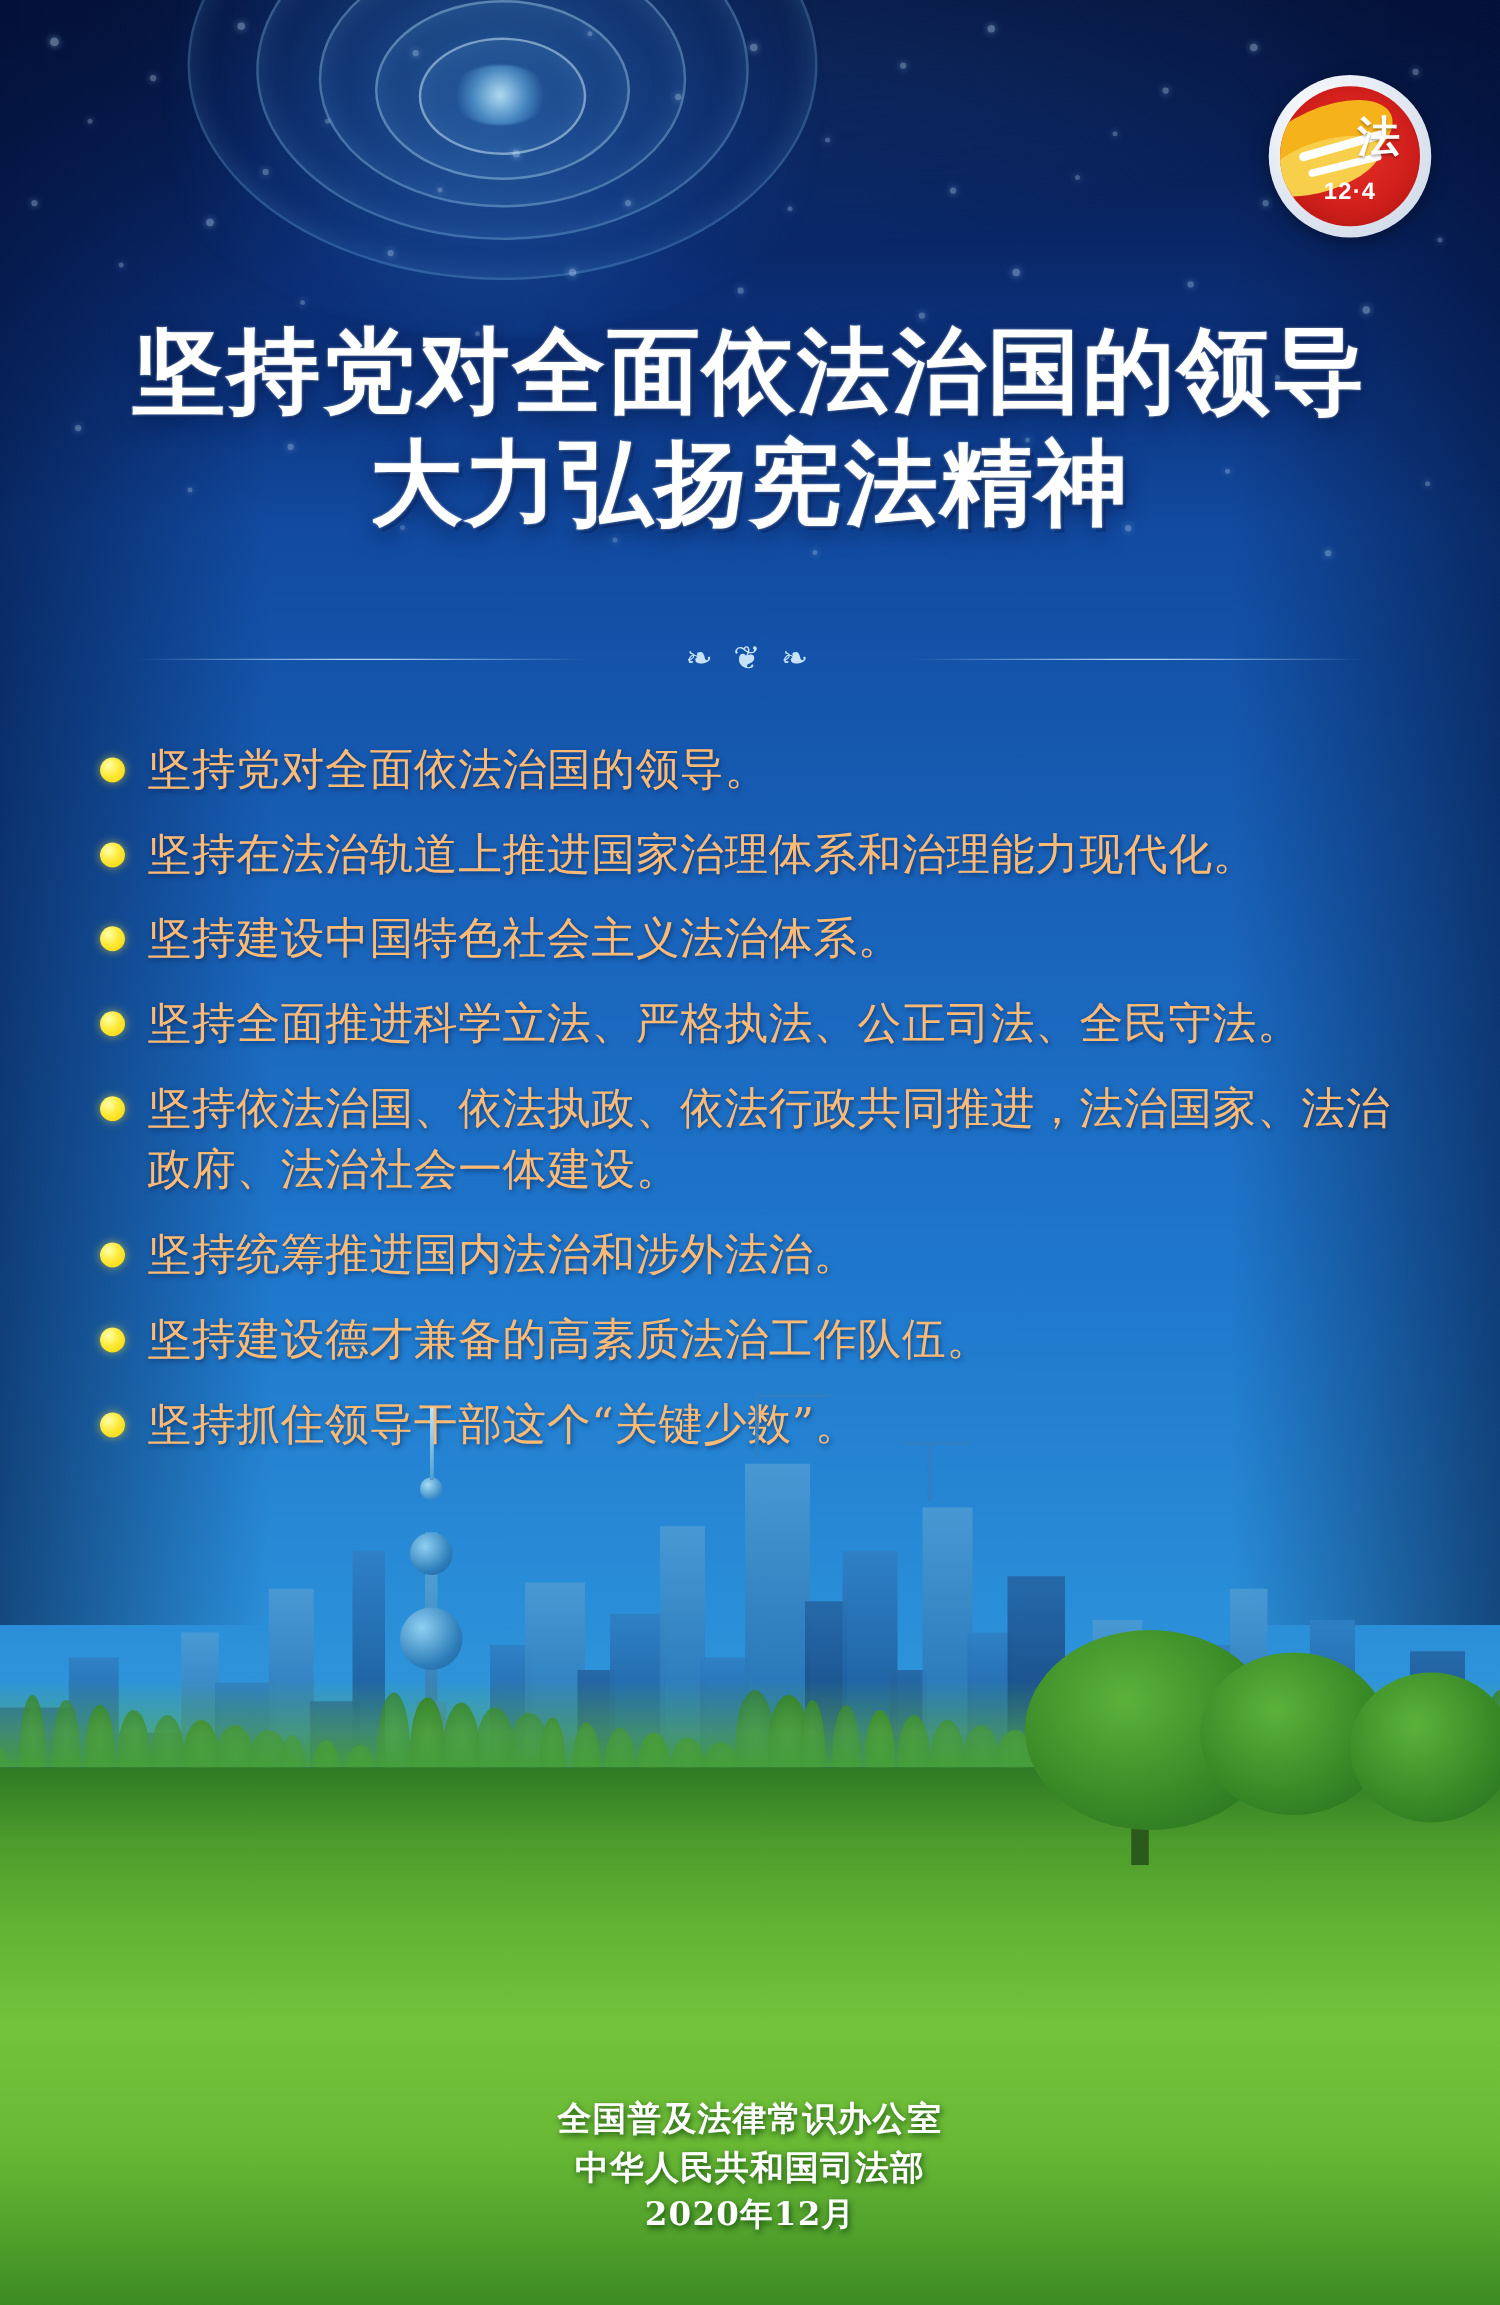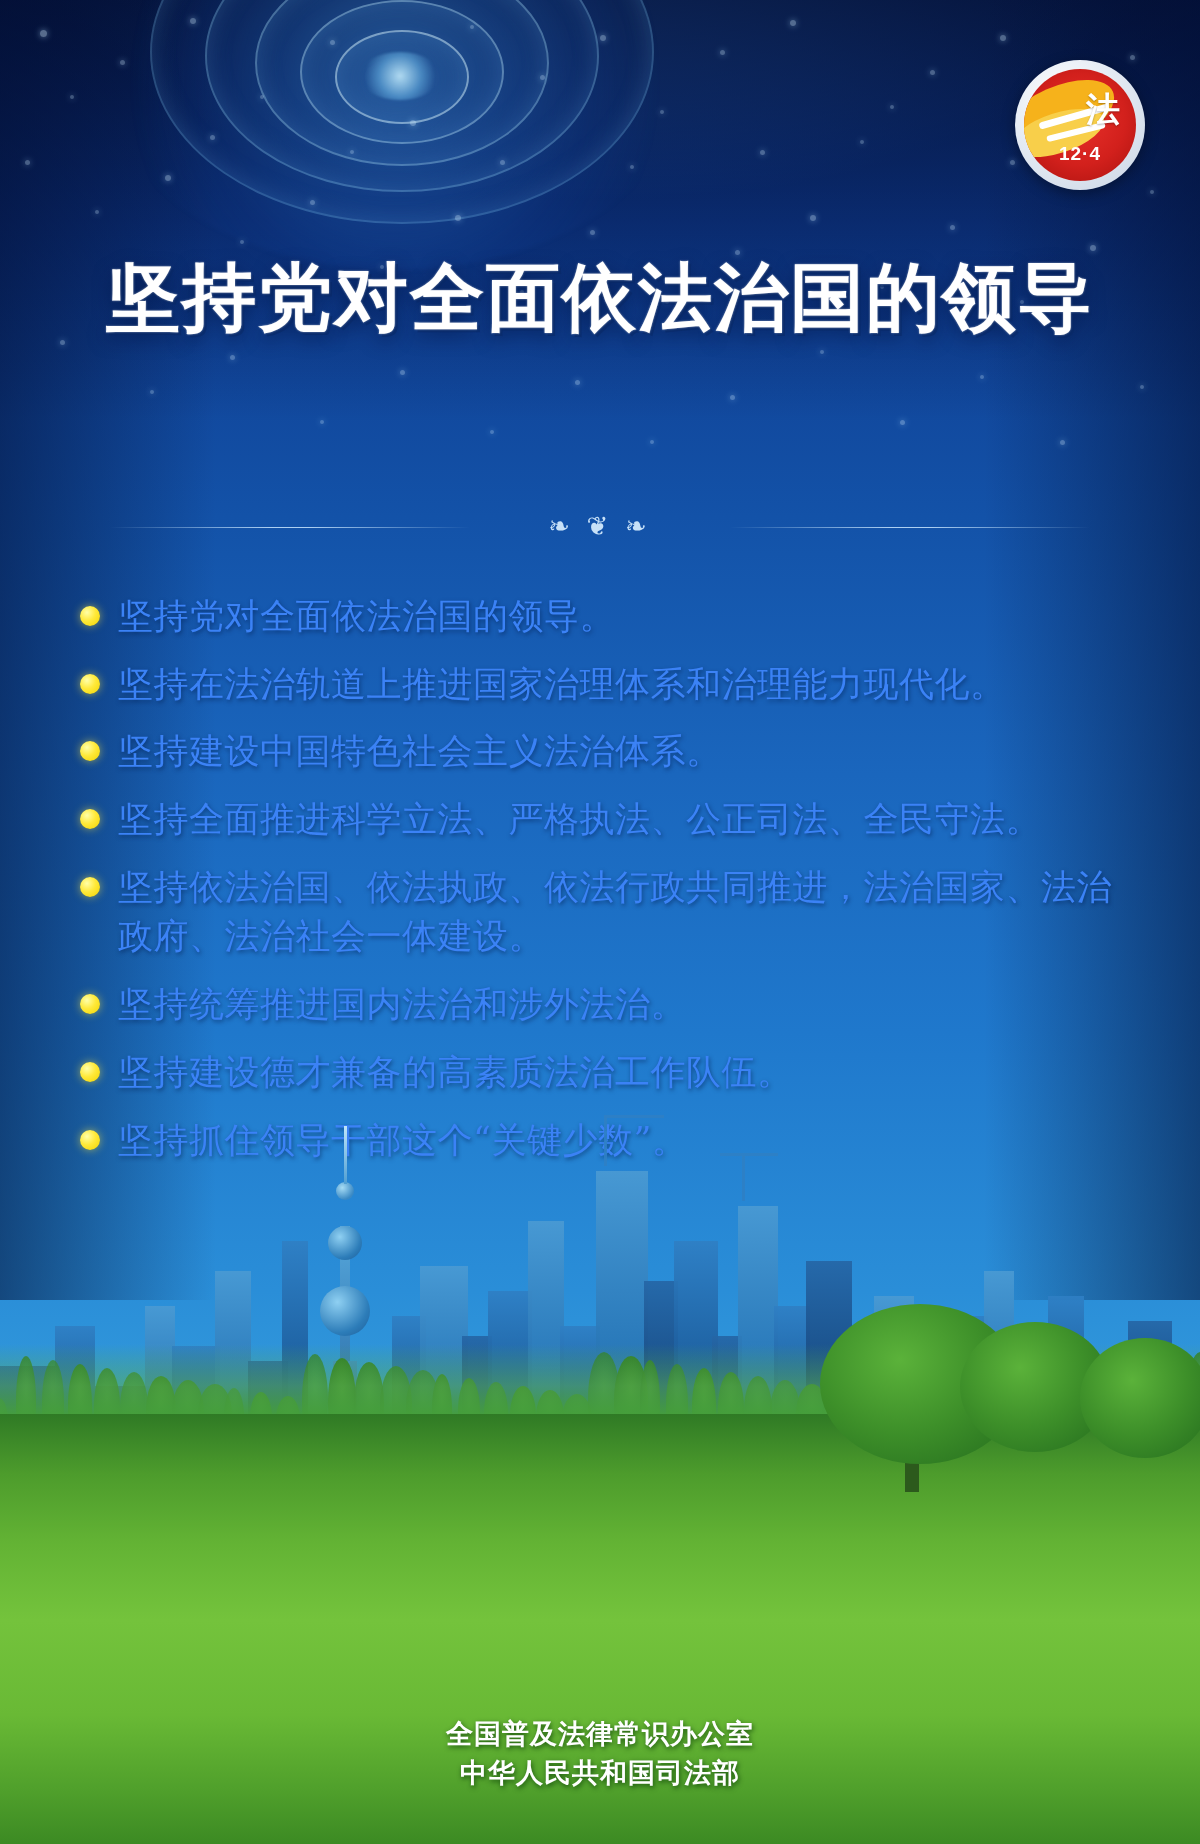--- a/index.html
+++ b/index.html
@@ -185,21 +185,21 @@
   }
   .point .bullet {
     flex: 0 0 auto;
     width: 20px; height: 20px;
     border-radius: 50%;
     background: radial-gradient(circle at 35% 32%, #ffffa8 0%, #ffe93a 45%, #f2d400 100%);
     box-shadow: 0 0 8px rgba(255,235,60,0.55);
     margin: 14px 18px 0 4px;
   }
   .point .ptext {
-    color: #3b82f6;
+    color: #fdba74;
     font-size: 35px;
     line-height: 1.42;
     font-family: "DejaVu Serif", "Liberation Serif", serif;
     text-shadow: 1px 2px 4px rgba(0,30,80,0.6);
     letter-spacing: 0.5px;
   }
 
   
   .city {
     position: absolute;
@@ -390,20 +390,21 @@
       <div class="badge-swoosh bs2"></div>
       <div class="badge-white-1"></div>
       <div class="badge-white-2"></div>
       <div class="badge-fa">法</div>
       <div class="badge-date">12·4</div>
     </div>
   </div>
 
   <div class="headline">
     <div class="line">坚持党对全面依法治国的领导</div>
+    <div class="line">大力弘扬宪法精神</div>
   </div>
 
   <div class="divider">
     <div class="rule rule-l"></div>
     <div class="rule rule-r"></div>
     <div class="orn">❧ ❦ ❧</div>
   </div>
 
   <div class="points" id="points">
       <div class="point">
@@ -541,15 +542,16 @@
   <div>
     <div class="bigtree-trunk" style="left:905px; bottom:352px; width:14px; height:70px;"></div>
     <div class="bigtree" style="left:820px; bottom:380px; width:200px; height:160px;"></div>
     <div class="bigtree" style="left:960px; bottom:392px; width:150px; height:130px;"></div>
     <div class="bigtree" style="left:1080px; bottom:386px; width:130px; height:120px;"></div>
   </div>
 
   <div class="footer">
     <div>全国普及法律常识办公室</div>
     <div>中华人民共和国司法部</div>
+    <div class="fdate">2020年12月</div>
   </div>
 
 </div>
 
 </body></html>

